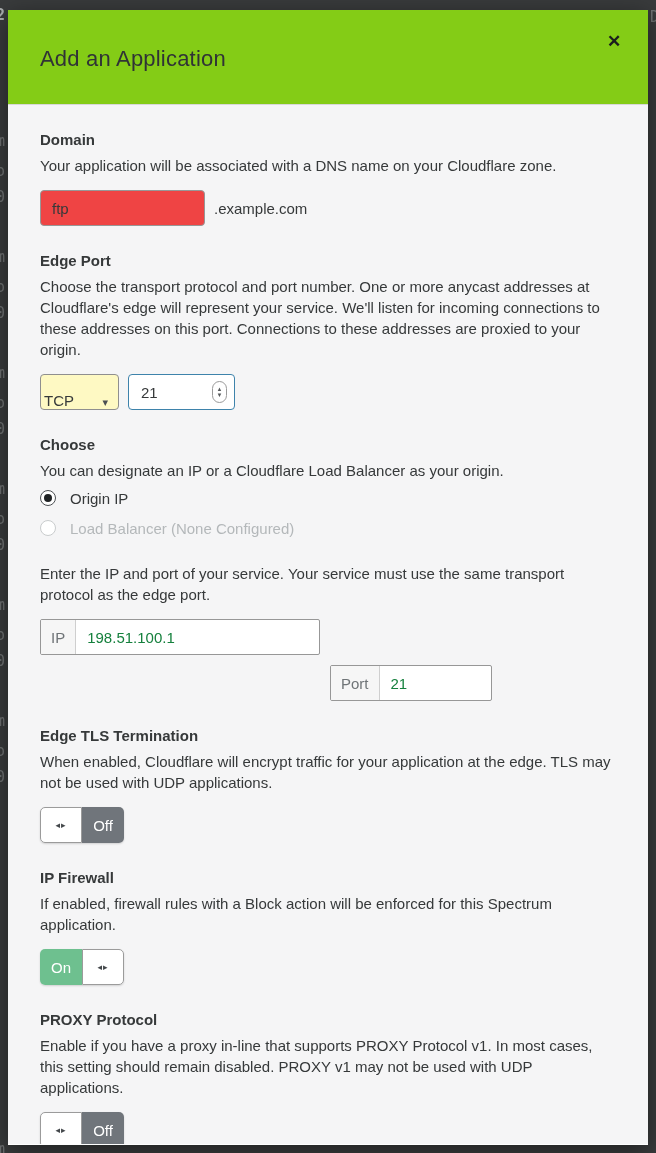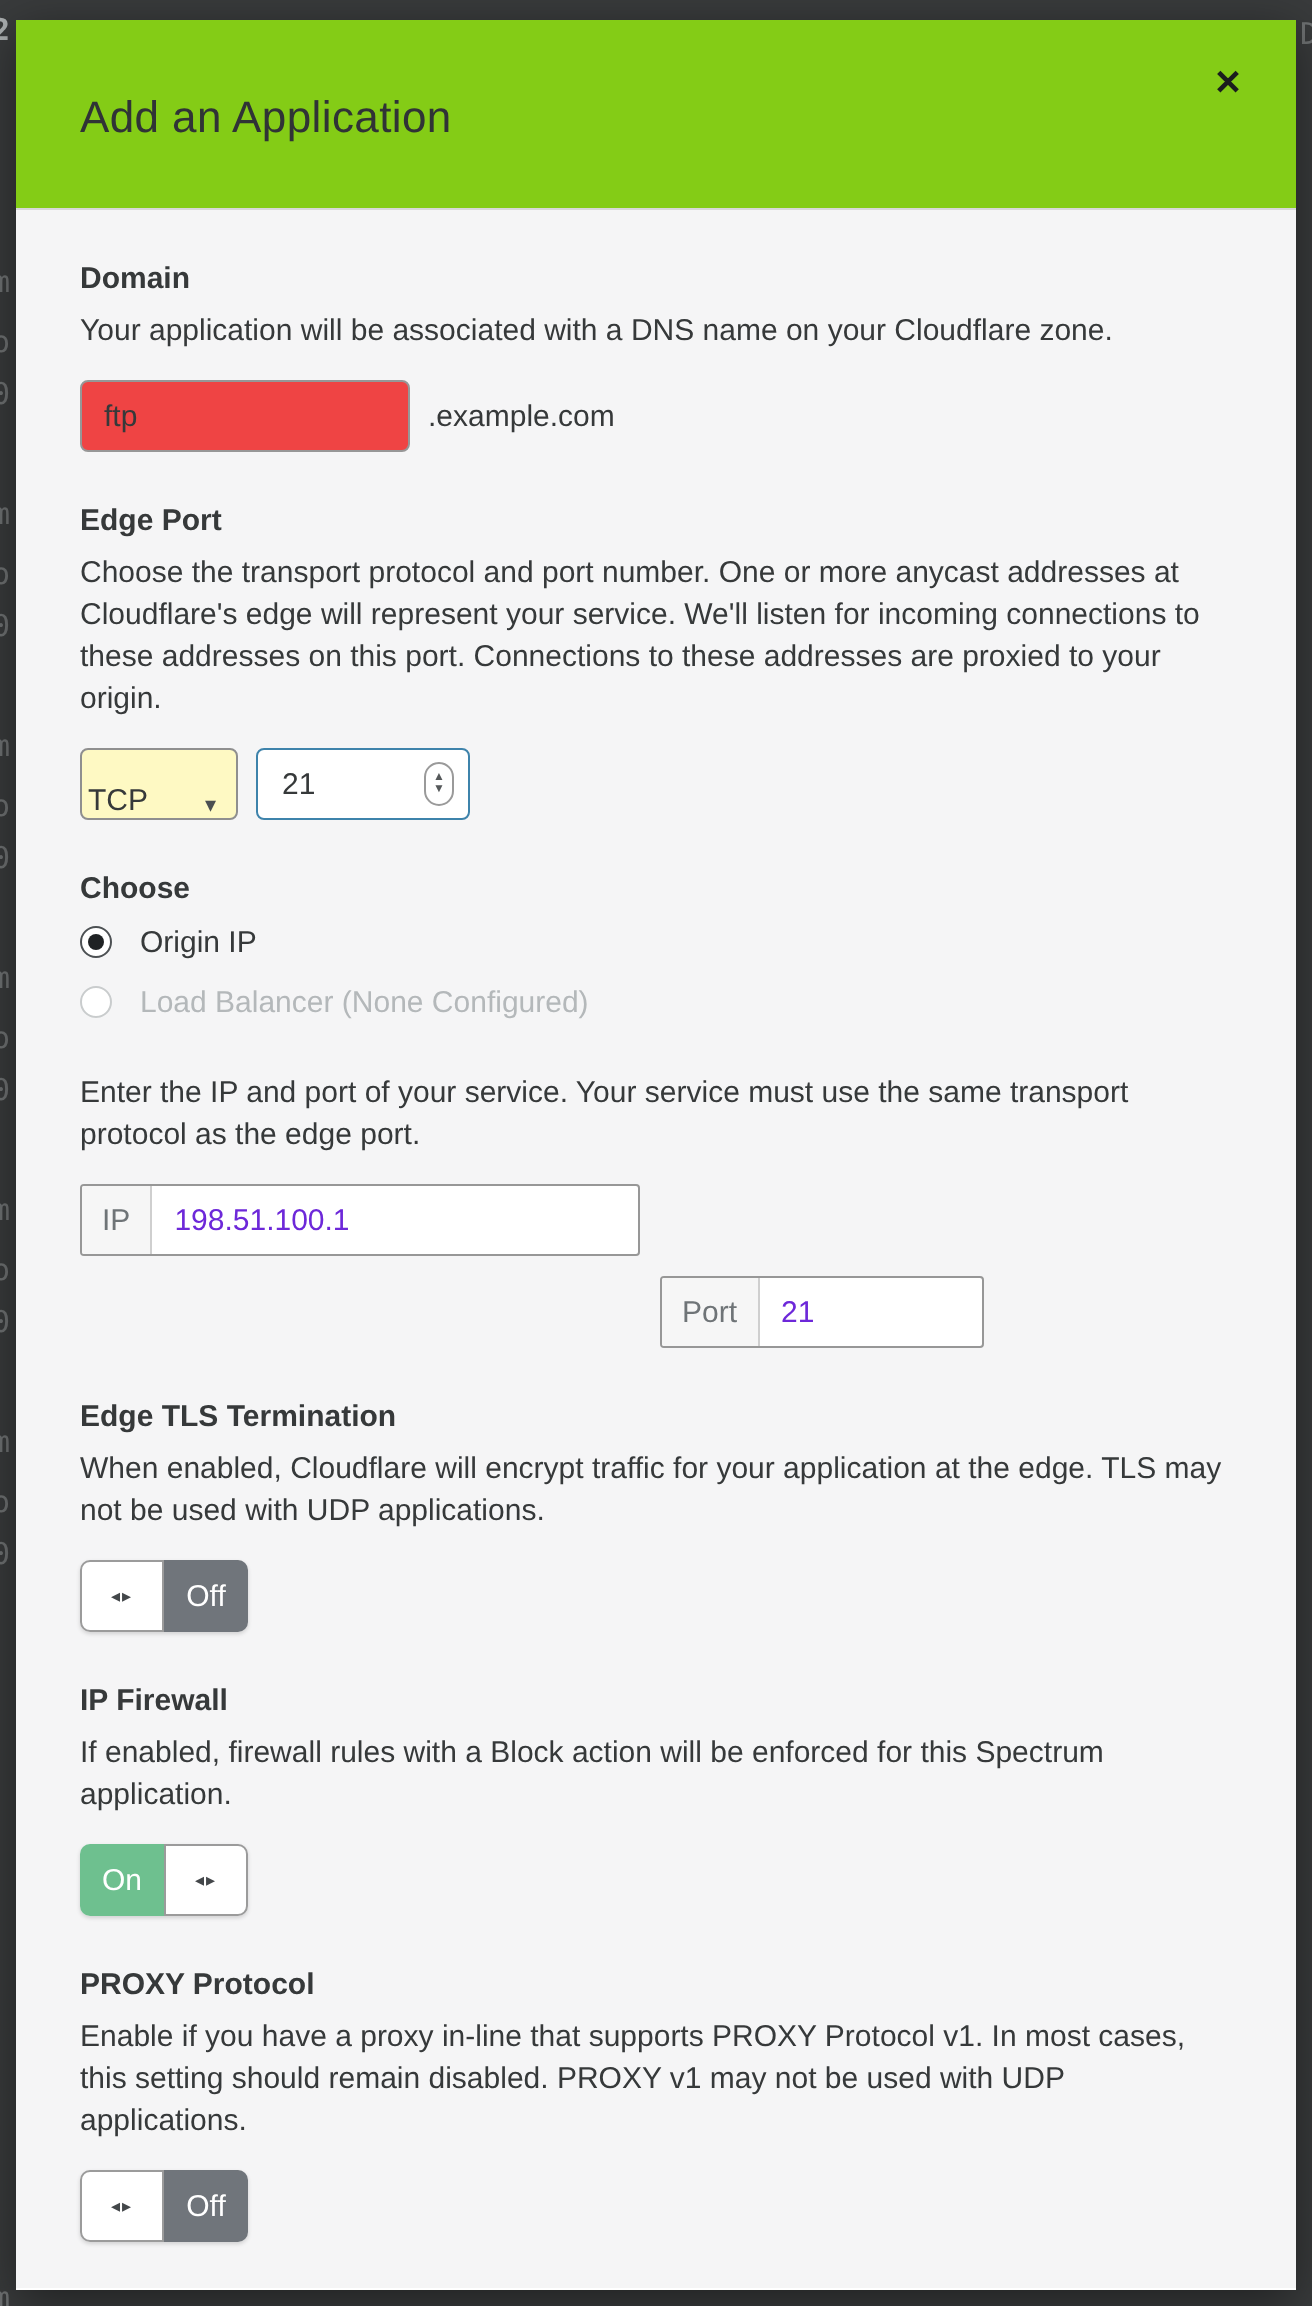--- a/index.html
+++ b/index.html
@@ -152,21 +152,21 @@
     background:#f6f6f6;
     border-right:1px solid #cfcfcf;
     color:#6f7477;
     font-size:15px;
     display:flex; align-items:center;
     padding:0 10px;
   }
   .input-group input {
     border:none; outline:none;
     font-family:"Liberation Sans", sans-serif;
-    font-size:15px; color:#6d28d9;
+    font-size:15px; color:#15803d;
     padding:0 11px; background:#fff;
   }
   .group-ip { width:280px; }
   .group-ip input { width:240px; }
   .group-port { width:162px;margin-top:46px; }
   .group-port input { width:105px; }
 
   
   .toggle {
     display:inline-flex; height:36px;
@@ -258,20 +258,21 @@
           <div class="stepper">
             <span>▲</span>
             <span>▼</span>
           </div>
         </div>
       </div>
     </div>
 
     <div class="section">
       <div class="section-label">Choose</div>
+      <div class="section-desc" style="margin-bottom:6px;">You can designate an IP or a Cloudflare Load Balancer as your origin.</div>
       <div class="radio-group">
         <div class="radio-row">
           <div class="radio checked"></div>
           <span class="radio-label">Origin IP</span>
         </div>
         <div class="radio-row">
           <div class="radio disabled"></div>
           <span class="radio-label disabled">Load Balancer (None Configured)</span>
         </div>
       </div>

